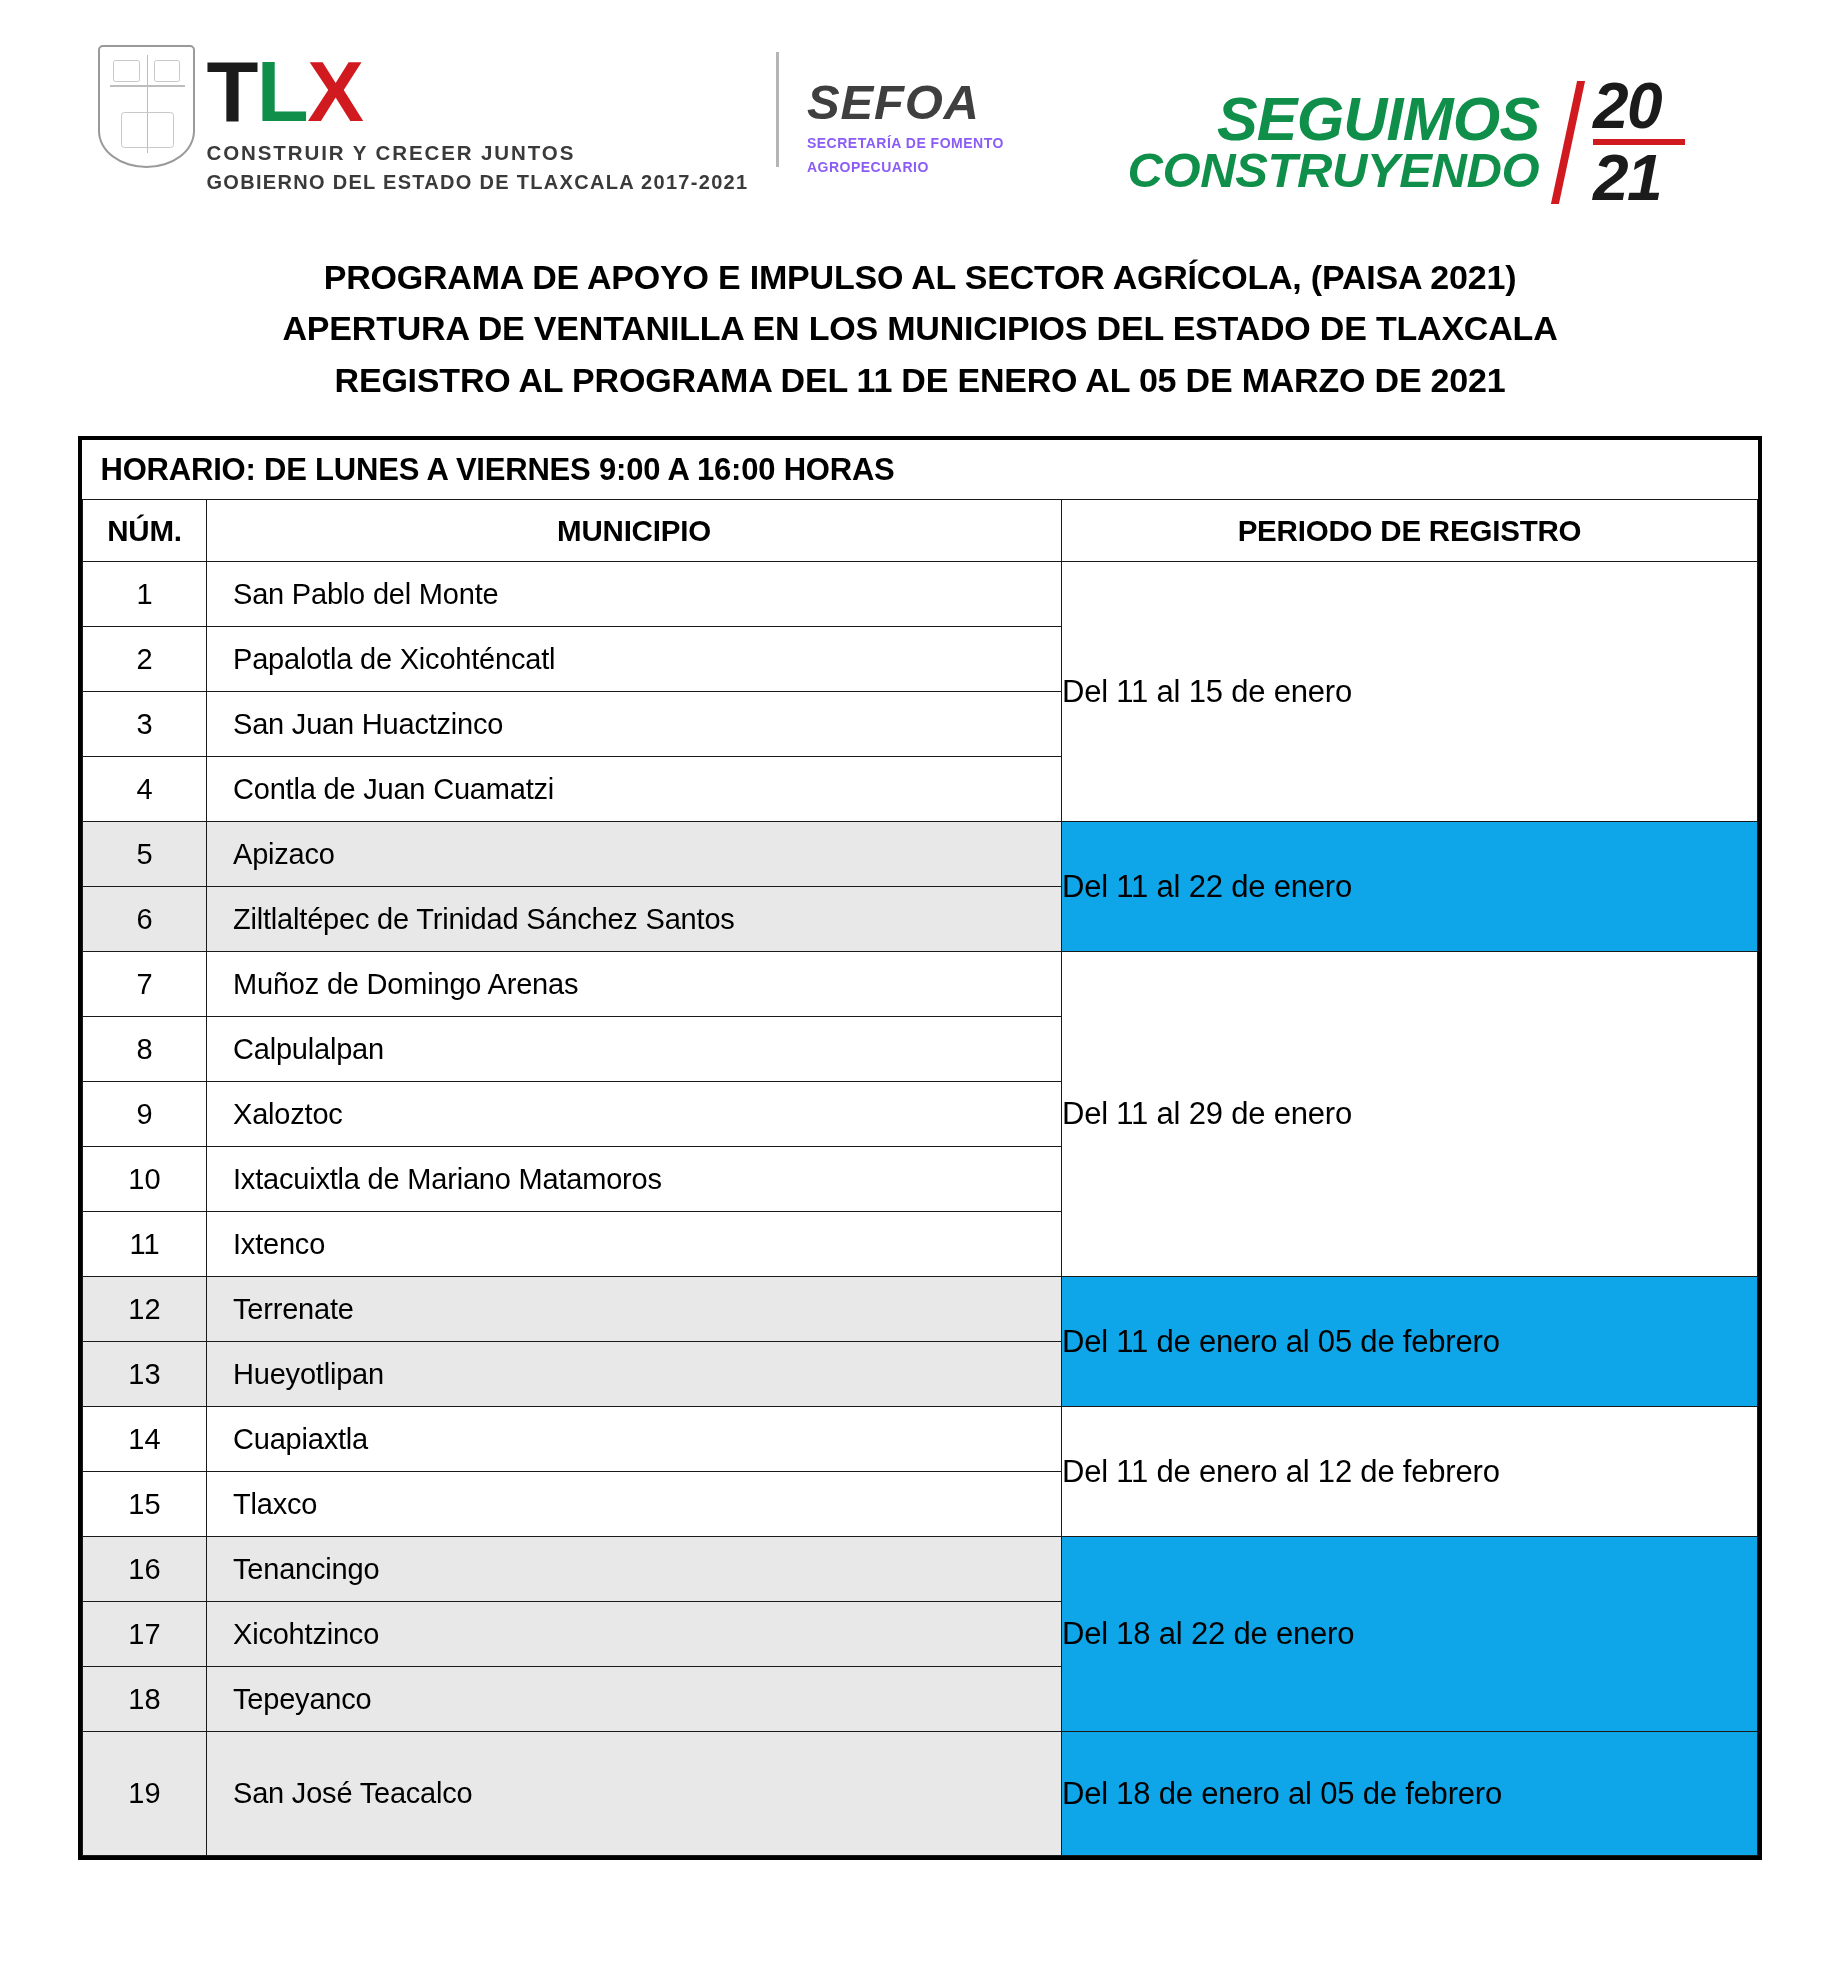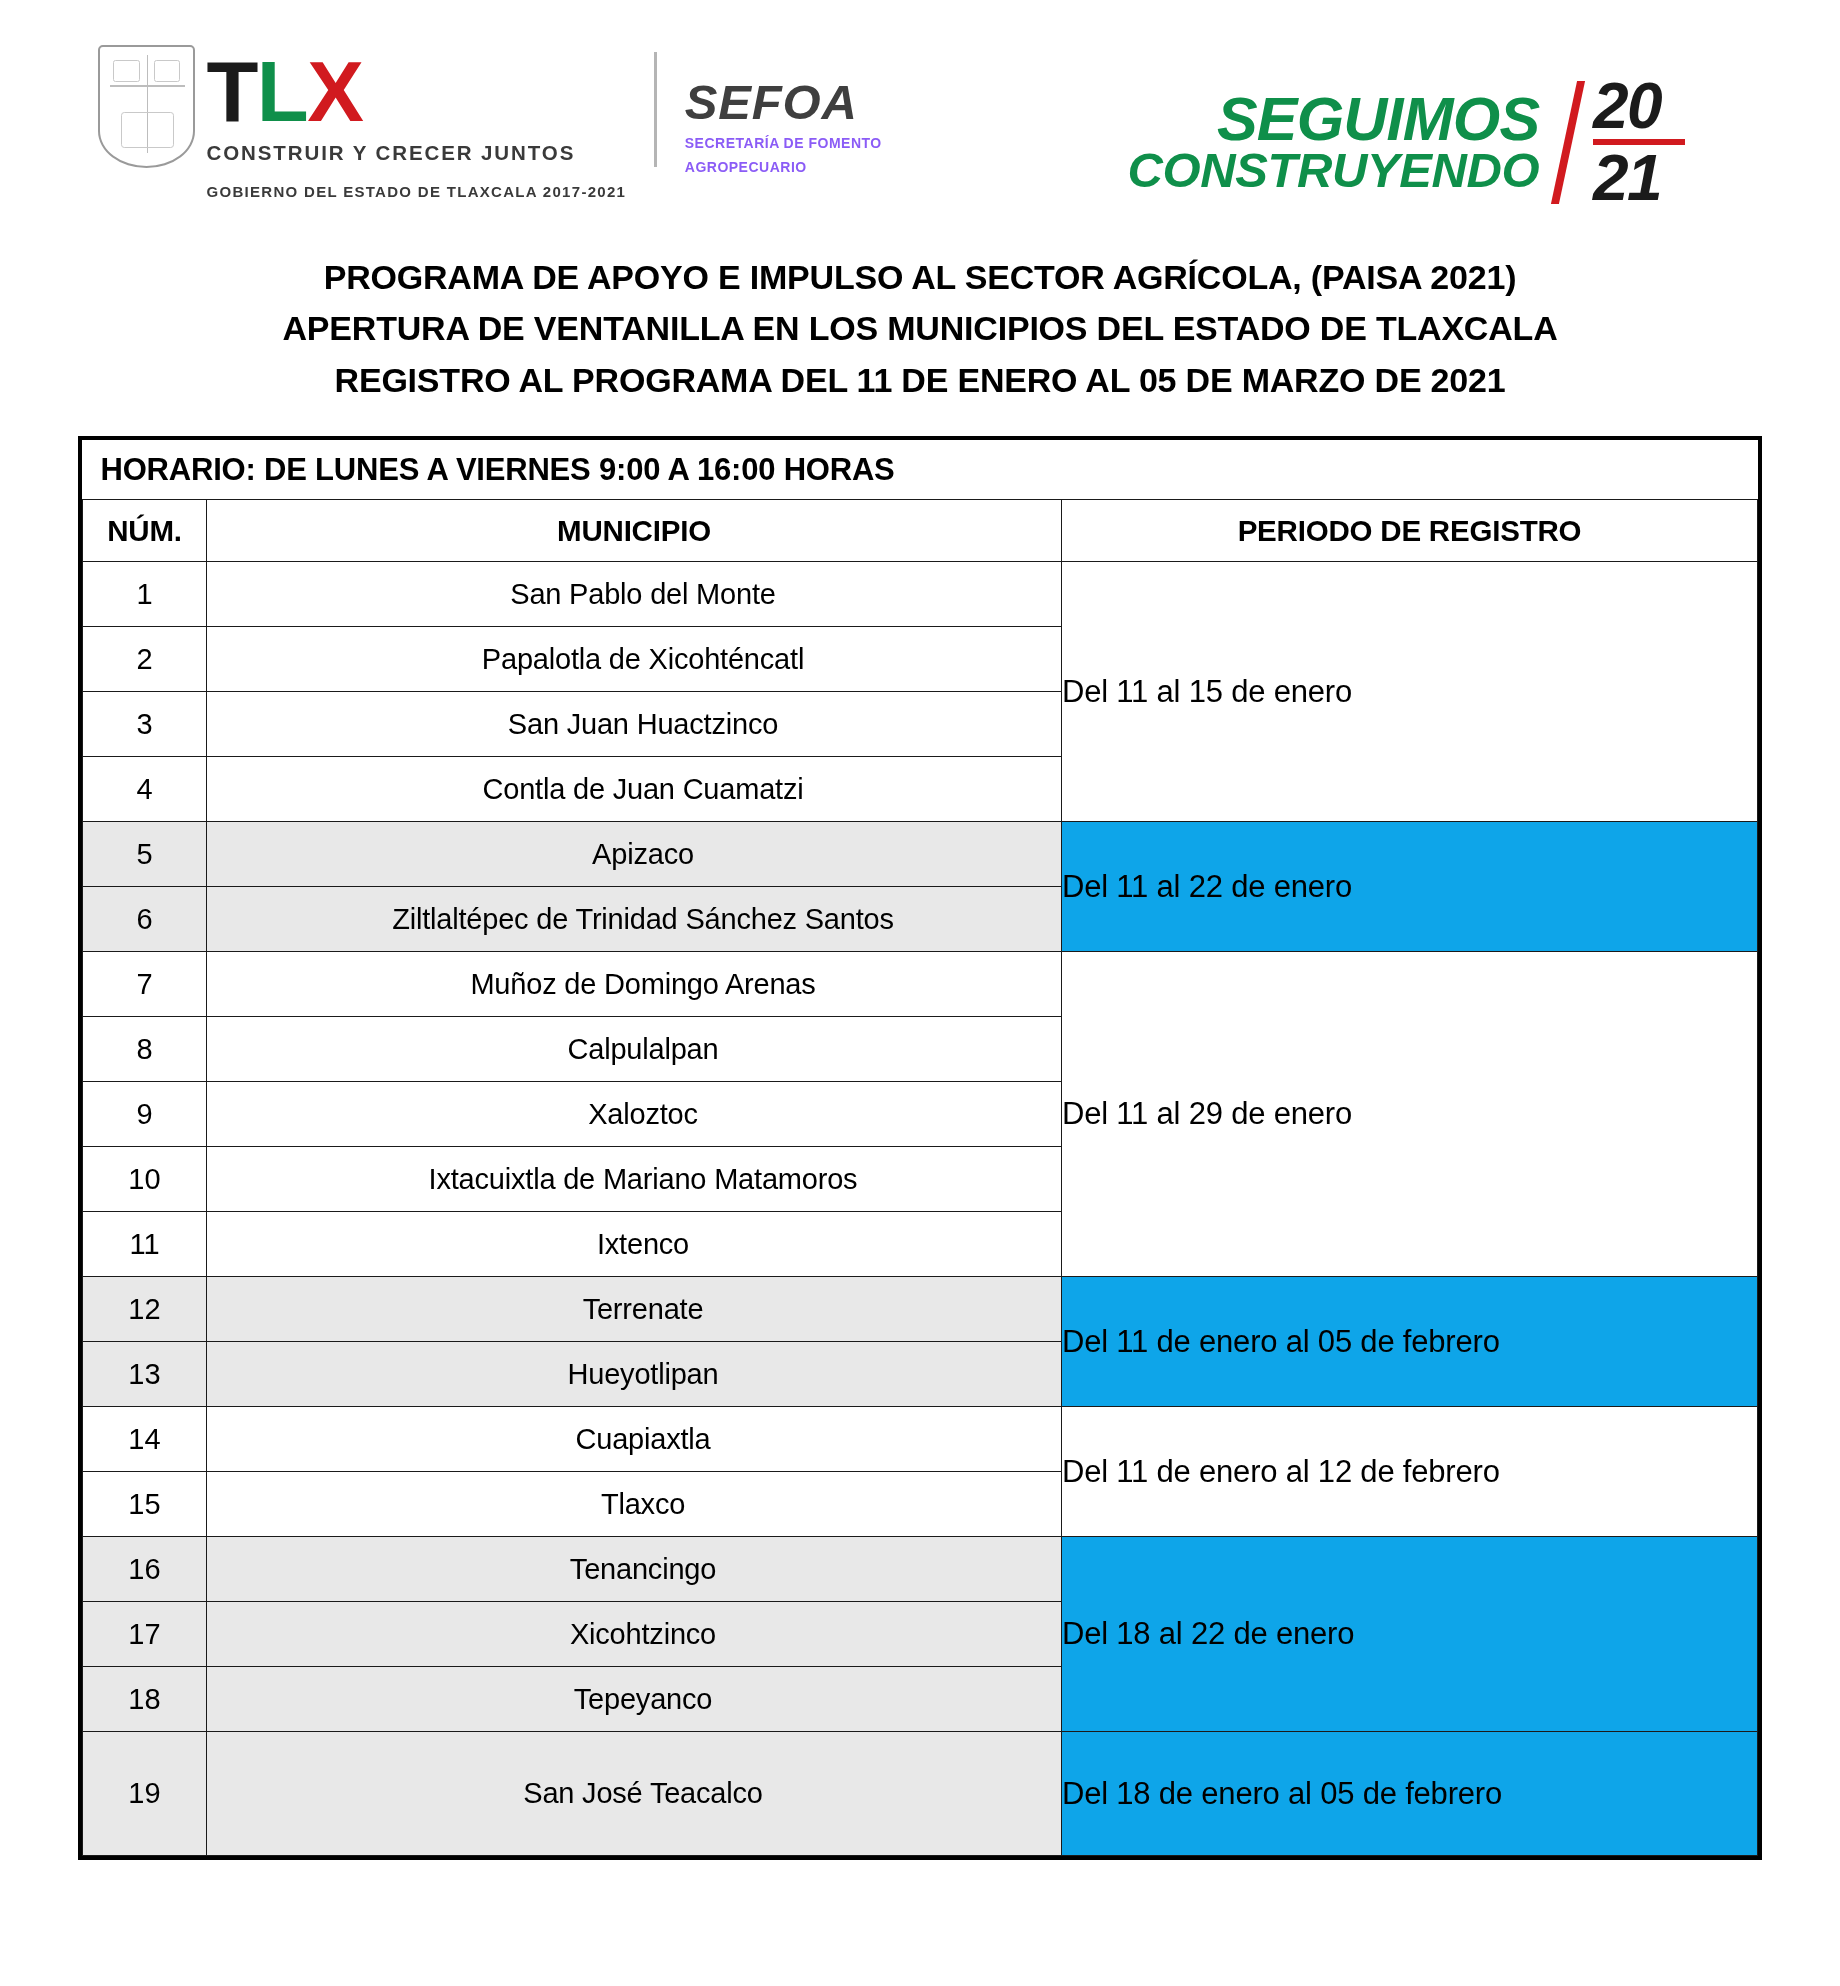--- a/index.html
+++ b/index.html
@@ -107,25 +107,25 @@
   .tlx-l { color: #0f8f4a; }
   .tlx-x { color: #d11a1f; }
   .tlx-sub1 {
     font-size: 20.5px;
     font-weight: bold;
     letter-spacing: 1.9px;
     color: #3a3a3a;
     margin-top: 8.2px;
   }
   .tlx-sub2 {
-    font-size: 15px;
+    font-size: 20px;
     font-weight: bold;
     letter-spacing: 1.3px;
     color: #3a3a3a;
-    margin-top: 18px;
+    margin-top: 6px;
   }
   .vdiv {
     width: 2.5px;
     background: #b5b5b5;
     height: 115px;
     margin: 6.5px 28px 0 28px;
   }
   .sefoa-block {
     padding-top: 33px;
   }
@@ -244,23 +244,23 @@
   .col-mun { width: 855px; }
   .col-per { width: auto; }
 
   td.num {
     text-align: center;
     font-size: 29px;
     height: 64px;
     font-family: "Liberation Sans", sans-serif;
   }
   td.mun {
-    text-align: center;
+    text-align: left;
     font-size: 29px;
-    padding-left: 18px;
+    padding-left: 26px;
     letter-spacing: -0.2px;
   }
   td.per {
     text-align: left;
     font-size: 31px;
     letter-spacing: -0.2px;
   }
   tr.shaded td {
     background: #e8e8e8;
   }

